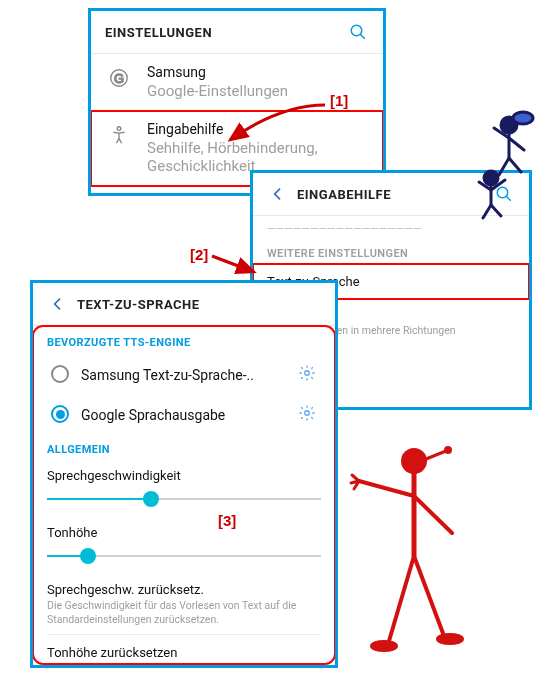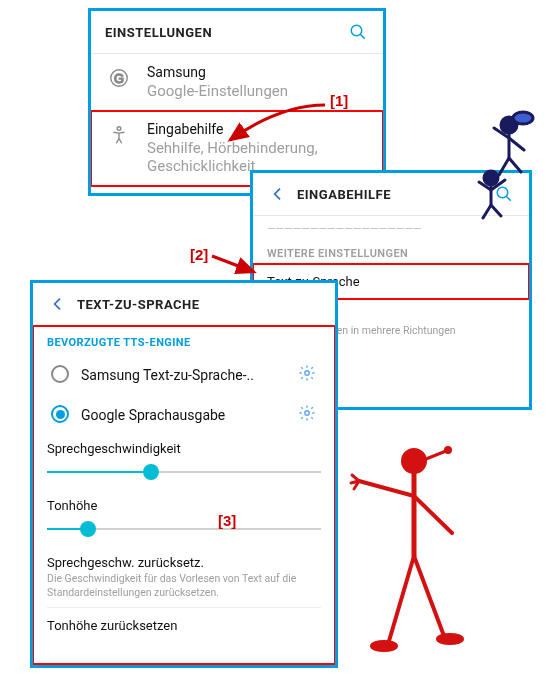--- a/index.html
+++ b/index.html
@@ -217,21 +217,21 @@
 
 <div class="card" style="left:30px; top:280px; width:308px; height:388px;">
   <div class="card-header">
     <span class="back">
       <svg width="16" height="16" viewBox="0 0 24 24" fill="none" stroke="#3070c0" stroke-width="2.5">
           <polyline points="15 4 7 12 15 20"></polyline>
         </svg>
     </span>
     <span class="title">TEXT-ZU-SPRACHE</span>
   </div>
-  <div class="redbox" style="padding:0 14px 10px; height:calc(100% - 44px); overflow:hidden;">
+  <div class="redbox" style="padding:0 14px 10px; height:calc(100% - 44px); overflow:hidden;border-radius:10px;">
     <div class="section-label" style="padding-left:0;">BEVORZUGTE TTS-ENGINE</div>
 
     <div class="radio-row">
       <span class="radio"></span>
       <span class="radio-label">Samsung Text-zu-Sprache-..</span>
       <span class="gear">
         <svg width="18" height="18" viewBox="0 0 24 24" fill="none" stroke="currentColor" stroke-width="1.8">
             <circle cx="12" cy="12" r="3"></circle>
             <path d="M12 2v3M12 19v3M4.2 4.2l2.1 2.1M17.7 17.7l2.1 2.1M2 12h3M19 12h3M4.2 19.8l2.1-2.1M17.7 6.3l2.1-2.1"></path>
           </svg>
@@ -241,20 +241,21 @@
       <span class="radio checked"></span>
       <span class="radio-label">Google Sprachausgabe</span>
       <span class="gear">
         <svg width="18" height="18" viewBox="0 0 24 24" fill="none" stroke="currentColor" stroke-width="1.8">
             <circle cx="12" cy="12" r="3"></circle>
             <path d="M12 2v3M12 19v3M4.2 4.2l2.1 2.1M17.7 17.7l2.1 2.1M2 12h3M19 12h3M4.2 19.8l2.1-2.1M17.7 6.3l2.1-2.1"></path>
           </svg>
       </span>
     </div>
 
+    <div class="section-label" style="padding-left:0;">ALLGEMEIN</div>
 
     <div class="row">
       <div class="lbl">Sprechgeschwindigkeit</div>
       <div class="slider">
         <div class="track"></div>
         <div class="fill" style="width:38%;"></div>
         <div class="thumb" style="left:38%;"></div>
       </div>
     </div>
 

